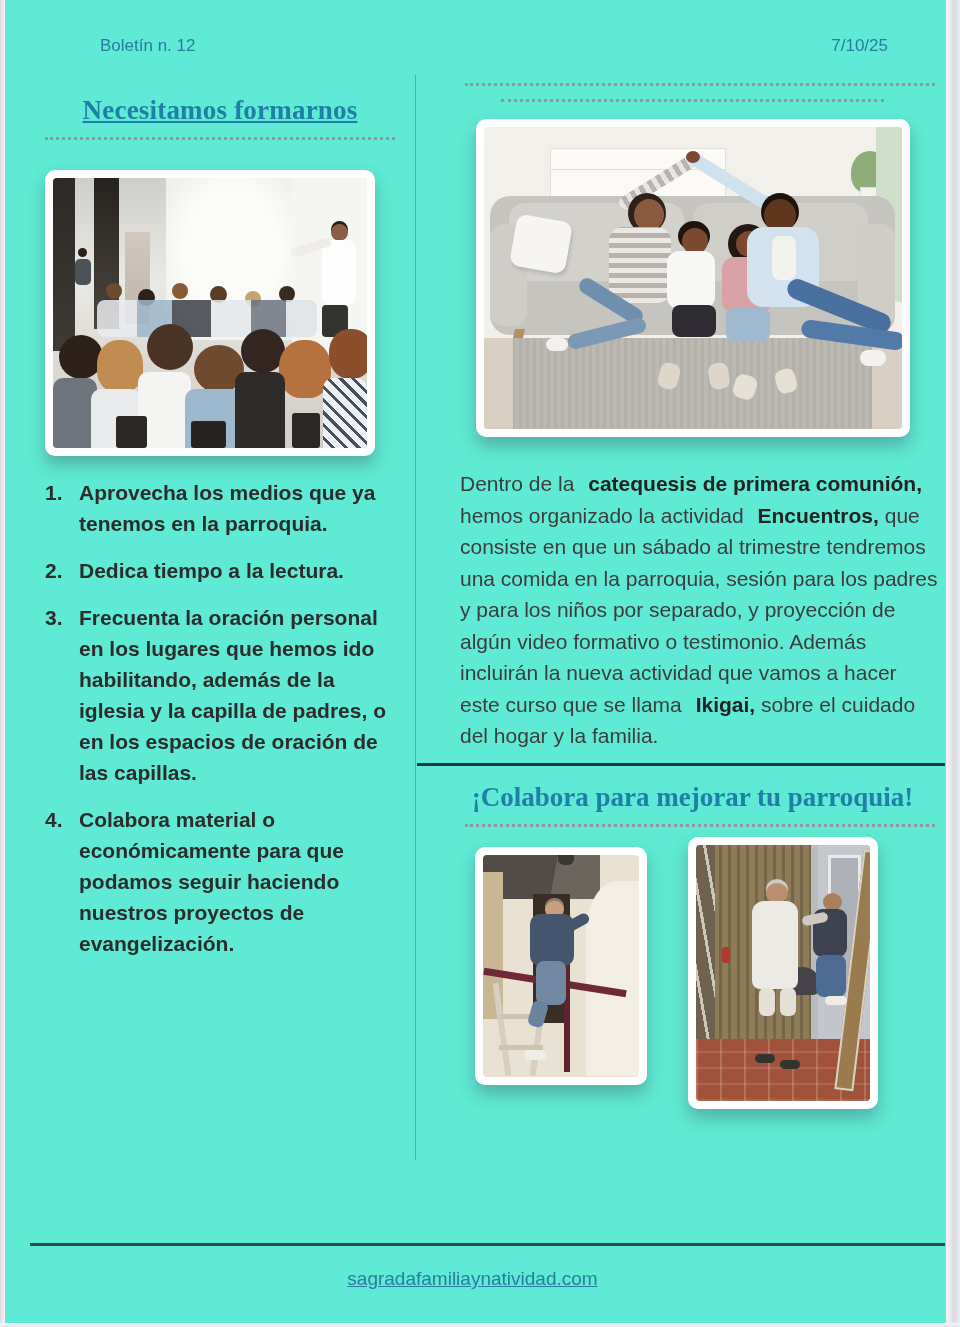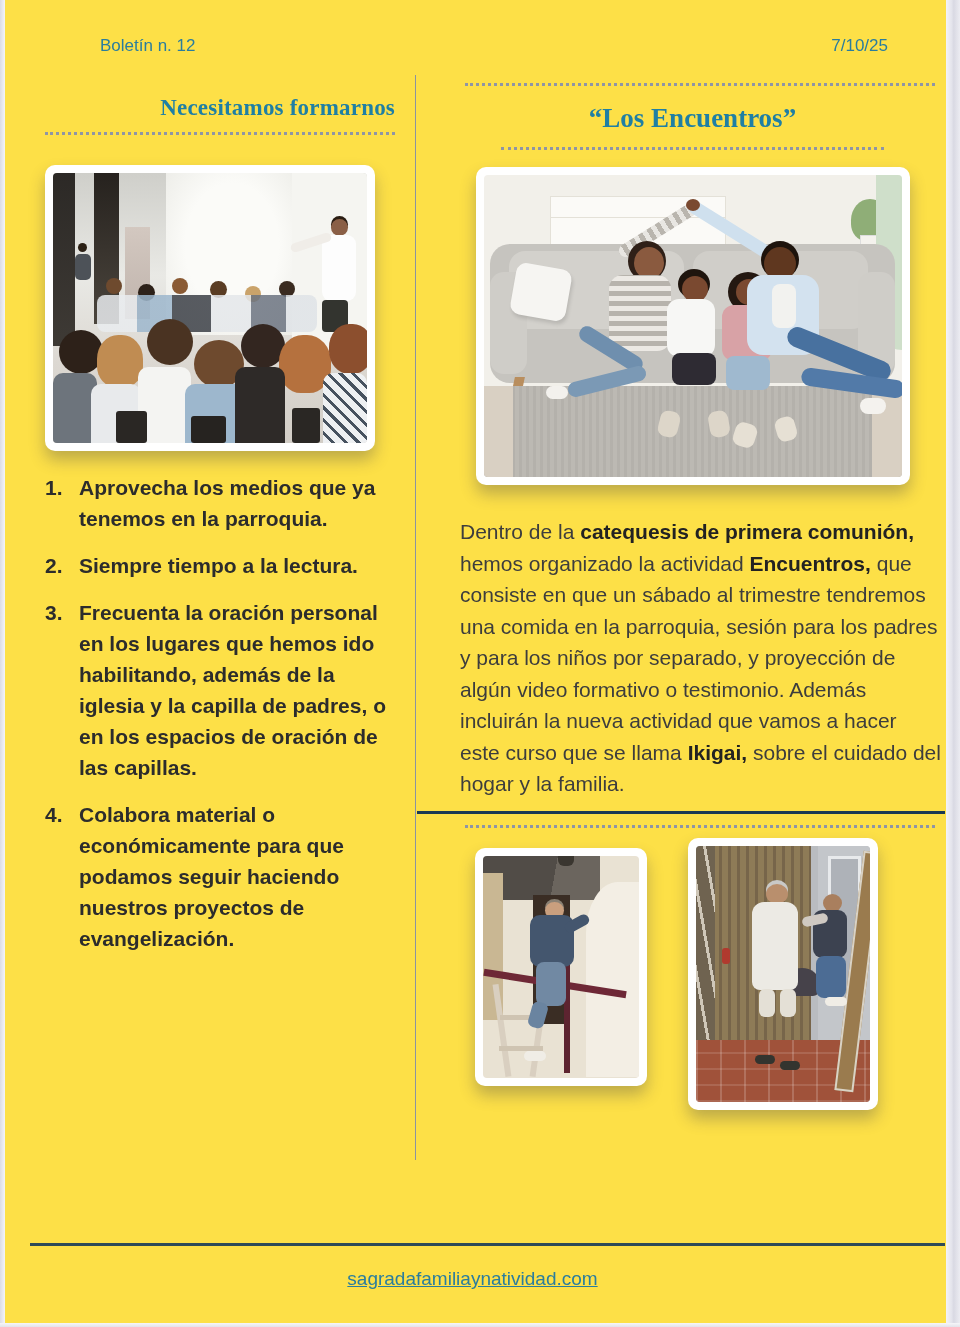--- a/index.html
+++ b/index.html
@@ -3,34 +3,34 @@
 <meta charset="utf-8">
 <style>
   :root{
     --teal:#1f7fa4;
     --navy:#1c3b5a;
     --text:#3d3d3d;
     --dots:#8f95a5;
   }
   *{margin:0;padding:0;box-sizing:border-box;}
   body{width:960px;height:1327px;background:#fdfdfe;font-family:"Liberation Sans","DejaVu Sans",sans-serif;color:var(--text);overflow:hidden;}
-  .page{position:relative;width:960px;height:1327px;background:#fde047;}
+  .page{position:relative;width:960px;height:1327px;background:#5eead4;}
   .edge-right{position:absolute;right:0;top:0;width:14px;height:100%;background:linear-gradient(90deg,#f4f4f7,#e4e4ec 40%,#d9d9e3 55%,#ececf2);}
   .edge-left{position:absolute;left:0;top:0;width:5px;height:100%;background:linear-gradient(90deg,#dcdce4,#f4f4f7);}
   .edge-bottom{position:absolute;left:0;bottom:0;width:100%;height:4px;background:linear-gradient(#f6f6f9,#e3e3ea);}
 
   .hdr{position:absolute;top:36px;left:100px;right:72px;display:flex;justify-content:space-between;font-size:17px;color:#2a7d9e;}
 
   .vdivider{position:absolute;left:415px;top:75px;width:1px;height:1085px;background:#8b93a0;}
 
   .dots{height:0;border-top:3px dotted var(--dots);}
 
   
   .col-l{position:absolute;left:45px;top:95px;width:350px;}
-  .col-l h2{font-family:"Liberation Serif","DejaVu Serif",serif;font-weight:700;font-size:23px;color:var(--teal);text-align:right;letter-spacing:.2px;}
+  .col-l h2{font-family:"Liberation Serif","DejaVu Serif",serif;font-weight:700;font-size:27px;color:var(--teal);text-align:center;letter-spacing:.2px;text-decoration:underline;}
   .col-l .dots{margin-top:11px;}
   .photo{background:#fff;border-radius:10px;padding:8px;box-shadow:0 9px 16px rgba(60,60,75,.33);}
   .ph-inner{position:relative;overflow:hidden;border-radius:4px;}
   .ph-inner span{position:absolute;display:block;}
 
   .ph1-wrap{margin-top:30px;width:330px;}
   .ph1{height:270px;background:linear-gradient(180deg,#cfcfca 0%,#e9e9e5 38%,#dcd8d2 70%,#d2cdc6 100%);}
 
   .para{margin-top:25px;font-size:21px;line-height:30px;color:var(--text);}
 
@@ -41,21 +41,21 @@
   
   .col-r{position:absolute;left:440px;top:70px;width:505px;}
   .col-r .title-wrap{text-align:center;}
   .col-r h1{display:inline-block;font-family:"Liberation Serif","DejaVu Serif",serif;font-weight:700;font-size:33px;color:var(--navy);border-bottom:3px solid var(--navy);padding-bottom:3px;}
   .dots-r1{margin:13px 10px 0 25px;}
   .col-r h3{margin-top:17px;font-family:"Liberation Serif","DejaVu Serif",serif;font-weight:700;font-size:27px;color:var(--teal);text-align:center;}
   .dots-r2{margin:13px auto 0;width:76%;}
   .ph2-wrap{margin:17px auto 0;width:434px;}
   .ph2{height:302px;background:#f2f0ea;}
   .para-r{margin-top:31px;margin-left:20px;width:482px;font-size:21px;line-height:31.5px;}
-  .para-r b{color:#222;}
+  .para-r b{color:#222;margin-left:8px;}
   .hr-navy{margin-top:11px;margin-left:-23px;width:528px;height:0;border-top:3px solid #1b3a52;}
   .colabora{margin-top:16px !important;}
   .dots-r3{margin:11px 10px 0 25px;}
   .ph-row{position:relative;margin-top:10px;height:285px;}
   .ph3-wrap{position:absolute;left:35px;top:10px;width:172px;}
   .ph3{height:222px;background:#e9e2d3;}
   .ph4-wrap{position:absolute;left:248px;top:0;width:190px;}
   .ph4{height:256px;background:#b9bcc0;}
 
   
@@ -132,37 +132,36 @@
     </div>
 
 
     <div class="list">
       <div class="list-item">
         <span class="num">1.</span>
         <span class="txt">Aprovecha los medios que ya tenemos en la parroquia.</span>
       </div>
       <div class="list-item">
         <span class="num">2.</span>
-        <span class="txt">Siempre tiempo a la lectura.</span>
+        <span class="txt">Dedica tiempo a la lectura.</span>
       </div>
       <div class="list-item">
         <span class="num">3.</span>
         <span class="txt">Frecuenta la oración personal en los lugares que hemos ido habilitando, además de la iglesia y la capilla de padres, o en los espacios de oración de las capillas.</span>
       </div>
       <div class="list-item">
         <span class="num">4.</span>
         <span class="txt">Colabora material o económicamente para que podamos seguir haciendo nuestros proyectos de evangelización.</span>
       </div>
     </div>
   </div>
 
   <div class="col-r">
     <div class="dots dots-r1"></div>
 
-    <h3>“Los Encuentros”</h3>
     <div class="dots dots-r2"></div>
 
     <div class="photo ph2-wrap">
       <div class="ph-inner ph2">
 
         <span style="left:16%;top:7%;width:42%;height:23%;background:#fbfaf7;border:1px solid #e4e1d8;"></span>
         <span style="left:16%;top:14%;width:42%;height:1px;background:#e4e1d8;"></span>
         <span style="right:3%;top:8%;width:9%;height:14%;background:#8fae77;border-radius:50% 50% 40% 40%;"></span>
         <span style="right:5%;top:20%;width:5%;height:7%;background:#f4f2ed;border:1px solid #ddd;"></span>
         <span style="right:0;top:0;width:6%;height:58%;background:#cfdfca;border-radius:0 0 0 30px;"></span>
@@ -213,20 +212,21 @@
         <span style="left:72%;top:56%;width:110px;height:20px;border-radius:10px;background:#48719f;transform:rotate(22deg);"></span>
         <span style="left:76%;top:66%;width:104px;height:18px;border-radius:10px;background:#527aa8;transform:rotate(8deg);"></span>
         <span style="left:90%;top:74%;width:26px;height:16px;border-radius:8px;background:#f4f2ee;"></span>
       </div>
     </div>
 
     <p class="para-r"><span>Dentro de la </span><b>catequesis de primera comunión,</b><span> hemos organizado la actividad </span><b>Encuentros,</b><span> que consiste en que un sábado al trimestre tendremos una comida en la parroquia, sesión para los padres y para los niños por separado, y proyección de algún video formativo o testimonio. Además incluirán la nueva actividad que vamos a hacer este curso que se llama </span><b>Ikigai,</b><span> sobre el cuidado del hogar y la familia.</span></p>
 
     <div class="hr-navy"></div>
 
+    <h3 class="colabora">¡Colabora para mejorar tu parroquia!</h3>
     <div class="dots dots-r3"></div>
 
     <div class="ph-row">
       <div class="photo ph3-wrap">
         <div class="ph-inner ph3">
           <span style="left:0;top:0;width:75%;height:20%;background:linear-gradient(100deg,#514c47 0 60%,#6b655e 60%);"></span>
           <span style="left:48%;top:0;width:16px;height:10px;background:#3a3630;border-radius:0 0 6px 6px;"></span>
           <span style="right:0;top:12%;width:34%;height:88%;background:#f3eee4;border-radius:60% 0 0 0/26%;"></span>
           <span style="left:0;top:8%;width:13%;height:66%;background:#c9b793;"></span>
           <span style="left:32%;top:18%;width:24%;height:58%;background:#3a2d24;"></span>

